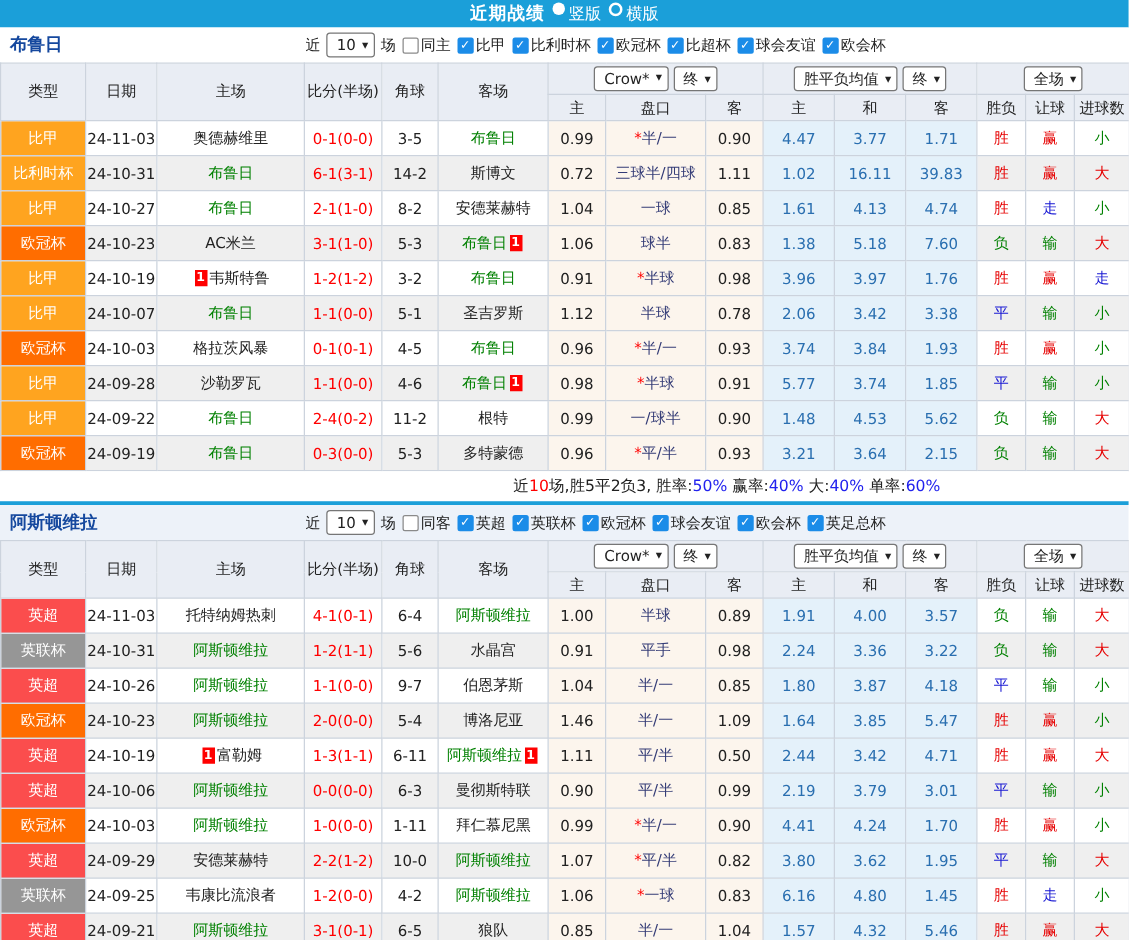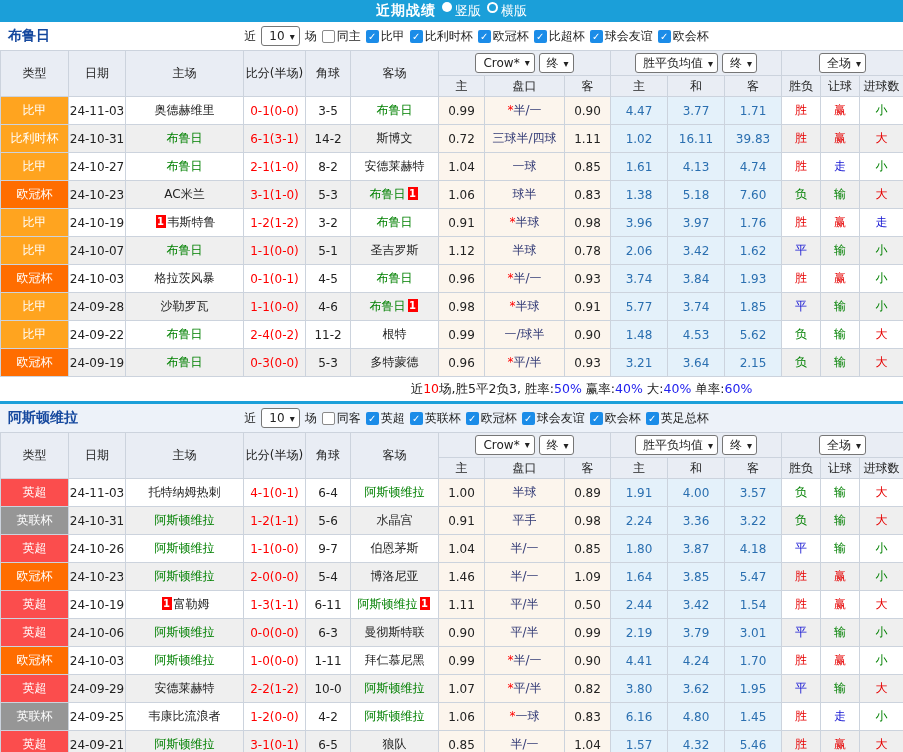--- a/index.html
+++ b/index.html
@@ -263,21 +263,21 @@
     <td>24-10-07</td>
     <td class="home"><span class="tname green">布鲁日</span></td>
     <td class="score">1-1(0-0)</td>
     <td>5-1</td>
     <td class="away"><span class="tname">圣吉罗斯</span></td>
     <td class="odds">1.12</td>
     <td class="handicap"><span class="htext">半球</span></td>
     <td class="odds">0.78</td>
     <td class="avg">2.06</td>
     <td class="avg">3.42</td>
-    <td class="avg">1.62</td>
+    <td class="avg">3.38</td>
     <td class="res" style="color: rgb(20, 20, 210);">平</td>
     <td class="res" style="color: rgb(0, 128, 0);">输</td>
     <td class="res" style="color: rgb(0, 128, 0);">小</td>
   </tr>
 
   <tr>
     <td class="type-cell" style="background: rgb(255, 109, 0);">欧冠杯</td>
     <td>24-10-03</td>
     <td class="home"><span class="tname">格拉茨风暴</span></td>
     <td class="score">0-1(0-1)</td>
@@ -537,21 +537,21 @@
     <td>24-10-19</td>
     <td class="home"><span class="card">1</span><span class="tname">富勒姆</span></td>
     <td class="score">1-3(1-1)</td>
     <td>6-11</td>
     <td class="away"><span class="tname green">阿斯顿维拉</span><span class="card">1</span></td>
     <td class="odds">1.11</td>
     <td class="handicap"><span class="htext">平/半</span></td>
     <td class="odds">0.50</td>
     <td class="avg">2.44</td>
     <td class="avg">3.42</td>
-    <td class="avg">1.54</td>
+    <td class="avg">4.71</td>
     <td class="res" style="color: rgb(230, 0, 0);">胜</td>
     <td class="res" style="color: rgb(230, 0, 0);">赢</td>
     <td class="res" style="color: rgb(230, 0, 0);">大</td>
   </tr>
 
   <tr>
     <td class="type-cell" style="background: rgb(251, 77, 77);">英超</td>
     <td>24-10-06</td>
     <td class="home"><span class="tname green">阿斯顿维拉</span></td>
     <td class="score">0-0(0-0)</td>

